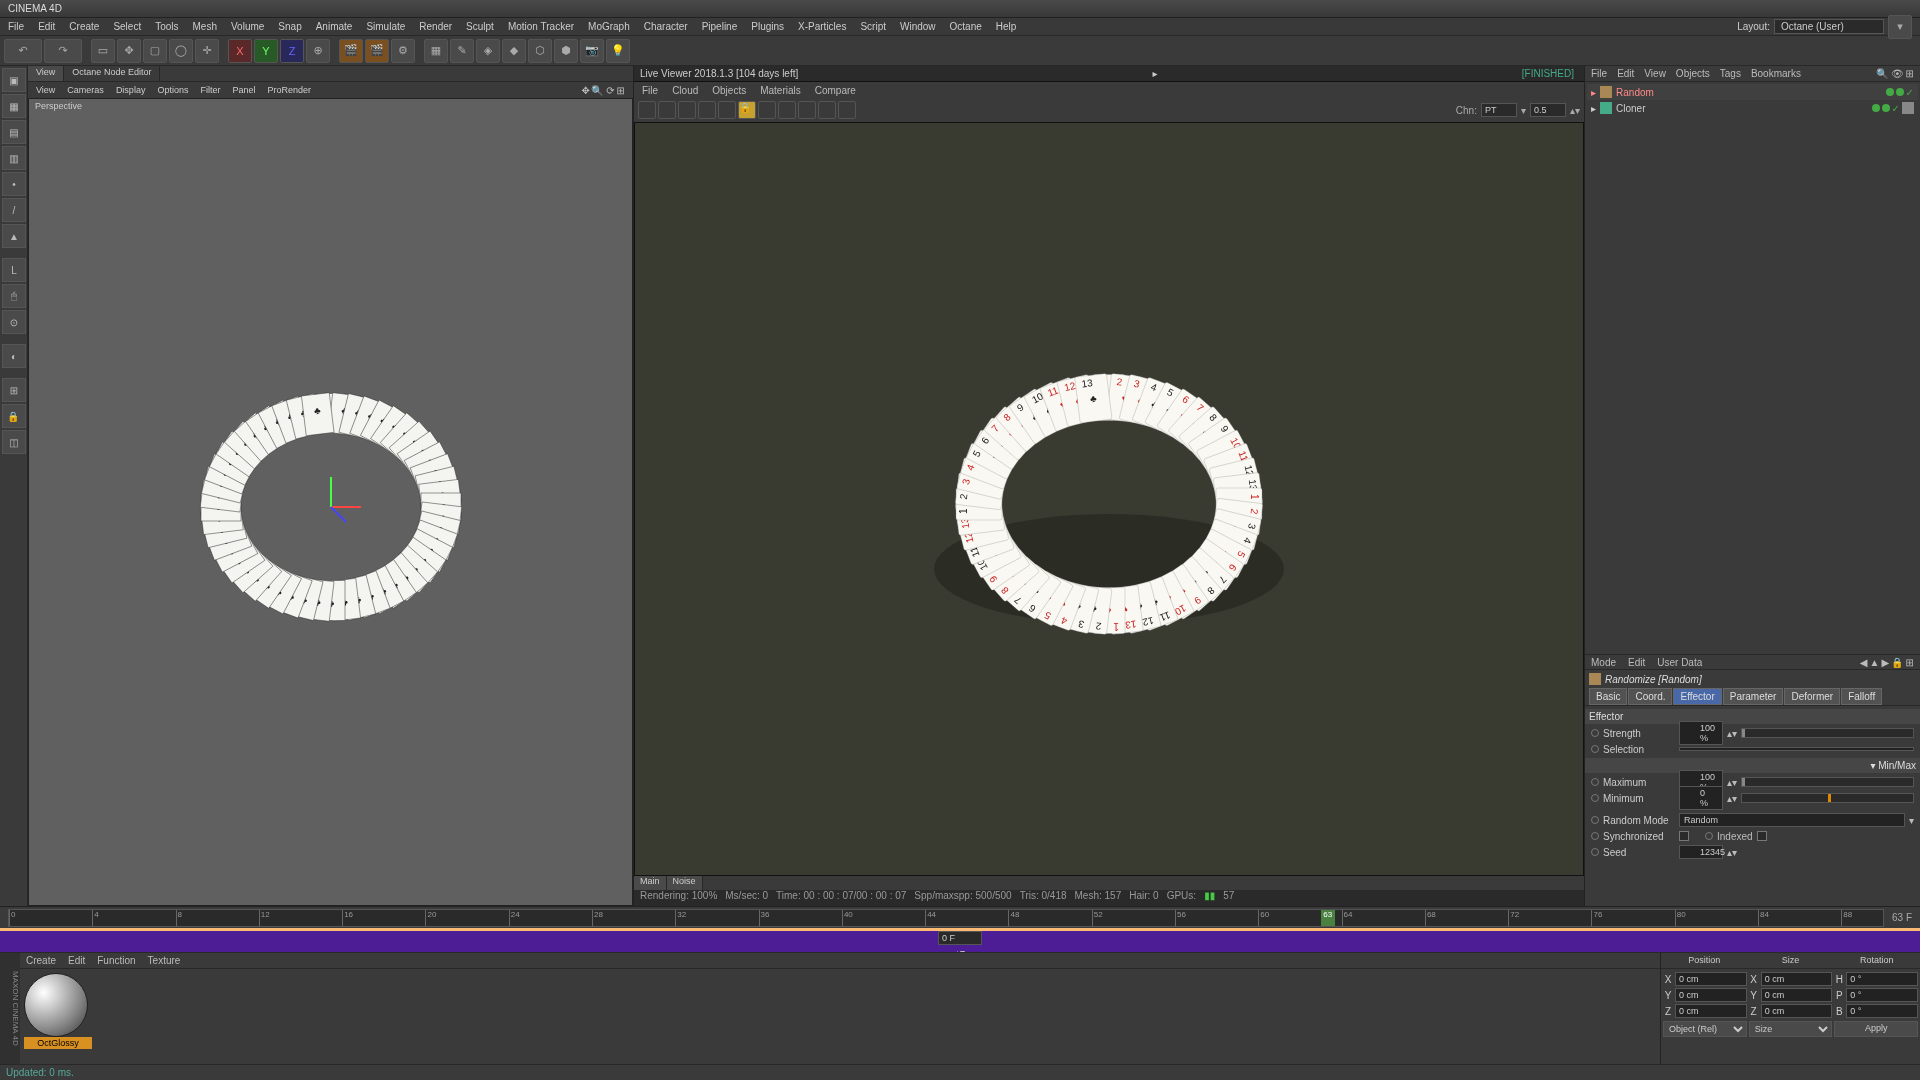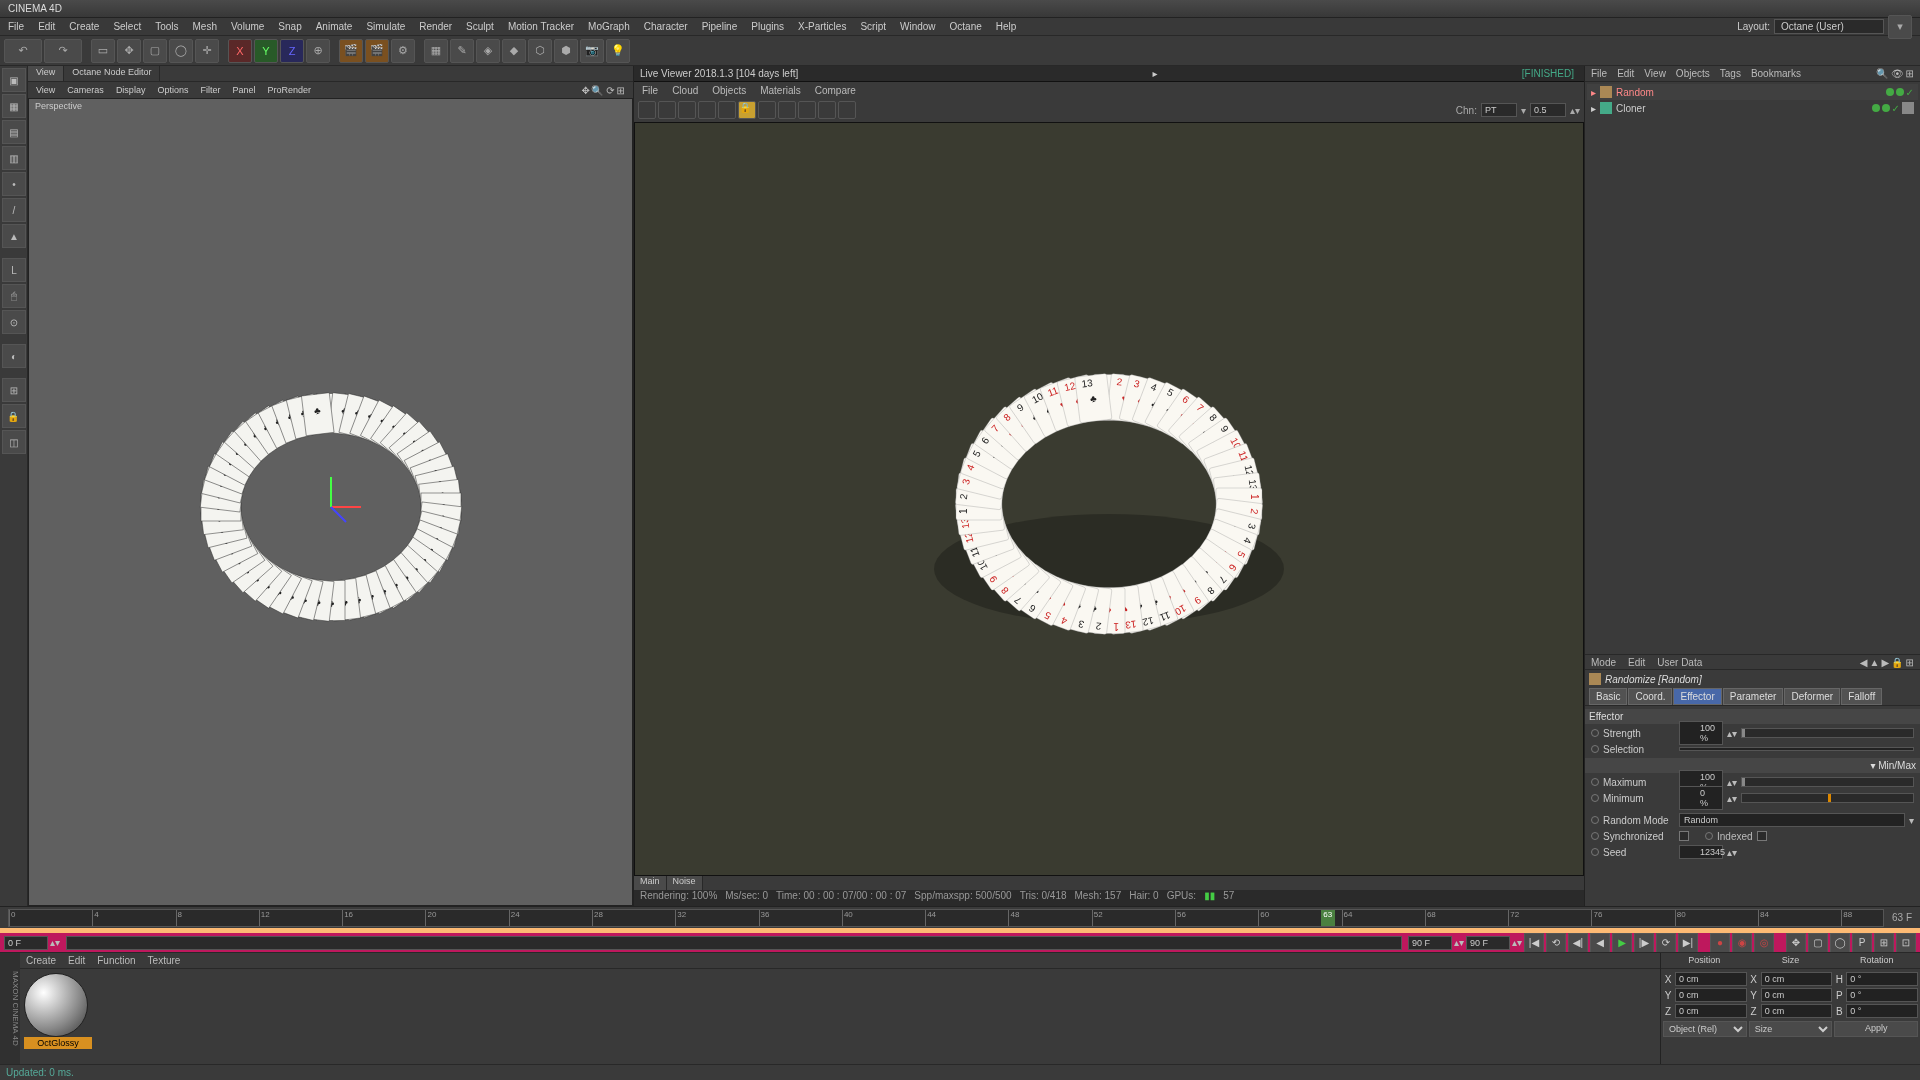--- a/index.html
+++ b/index.html
@@ -74,21 +74,21 @@
 .attr-slider { flex: 1; height: 10px; background: #2a2a2a; border: 1px solid #555; position: relative; }
 .attr-slider .knob { position: absolute; width: 3px; height: 100%; background: #888; }
 .attr-sel { background: #222; border: 1px solid #555; color: #ccc; padding: 1px 4px; flex: 1; font-size: 9px; }
 .chk { width: 10px; height: 10px; border: 1px solid #777; background: #2a2a2a; display: inline-block; }
 .bottom { height: 174px; background: #3a3a3a; display: flex; flex-direction: column; }
 .timeline { height: 22px; display: flex; align-items: center; background: #3a3a3a; border-top: 1px solid #222; padding: 0 4px; }
 .tl-ruler { flex: 1; height: 18px; background: #2a2a2a; position: relative; margin: 0 4px; border: 1px solid #555; }
 .tl-tick { position: absolute; top: 0; height: 100%; border-left: 1px solid #666; color: #999; font-size: 8px; padding-left: 1px; }
 .tl-marker { position: absolute; top: 0; width: 14px; height: 100%; background: #4a8040; color: #fff; font-size: 8px; text-align: center; }
 .tl-end { color: #aaa; padding: 0 4px; }
-.tl-controls { height: 24px; display: flex; align-items: center; padding: 0 4px; gap: 2px; background: #be185d; border-top: 5px solid #fdba74; }
+.tl-controls { height: 24px; display: flex; align-items: center; padding: 0 4px; gap: 2px; background: #4c1d95; border-top: 3px solid #fdba74; flex-direction: column; }
 .tl-input { background: #2a2a2a; border: 1px solid #555; color: #ccc; width: 44px; padding: 1px 3px; font-size: 9px; }
 .tl-range { flex: 1; height: 14px; background: #2a2a2a; border: 1px solid #555; margin: 0 4px; }
 .play-btn { width: 20px; height: 20px; background: #4a4a4a; border: 1px solid #555; display: flex; align-items: center; justify-content: center; color: #ccc; }
 .play-btn.rec { color: #c44; }
 .play-btn.green { color: #4c4; }
 .mat-row { flex: 1; display: flex; background: #3a3a3a; border-top: 1px solid #282828; }
 .mat-panel { flex: 1; display: flex; flex-direction: column; }
 .mat-menu { background: #3a3a3a; height: 16px; display: flex; align-items: center; gap: 12px; padding: 0 6px; border-bottom: 1px solid #282828; }
 .mat-thumbs { flex: 1; display: flex; padding: 4px; gap: 4px; }
 .mat-thumb { width: 68px; display: flex; flex-direction: column; }

